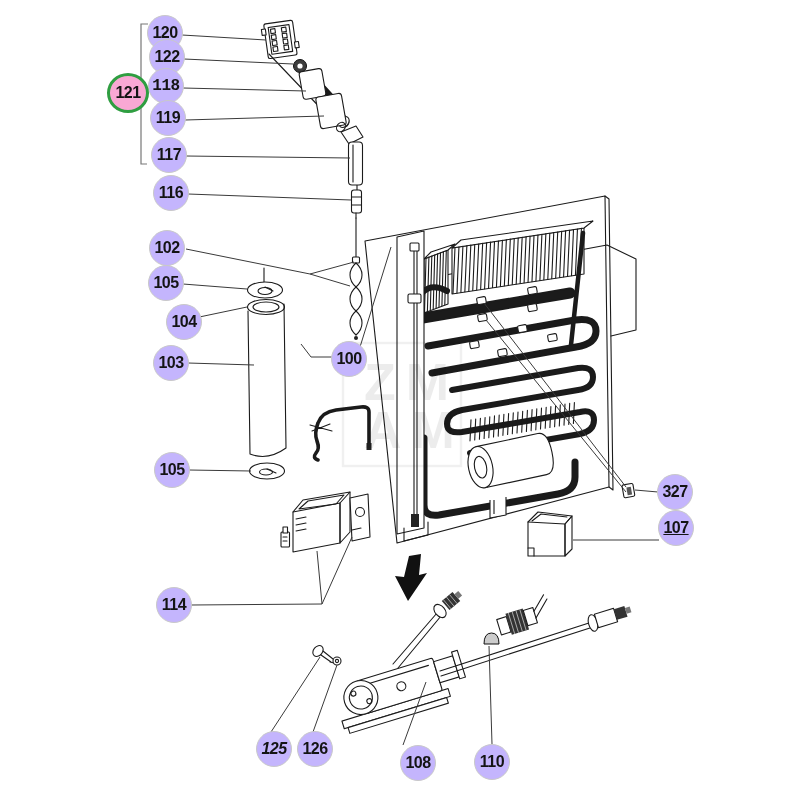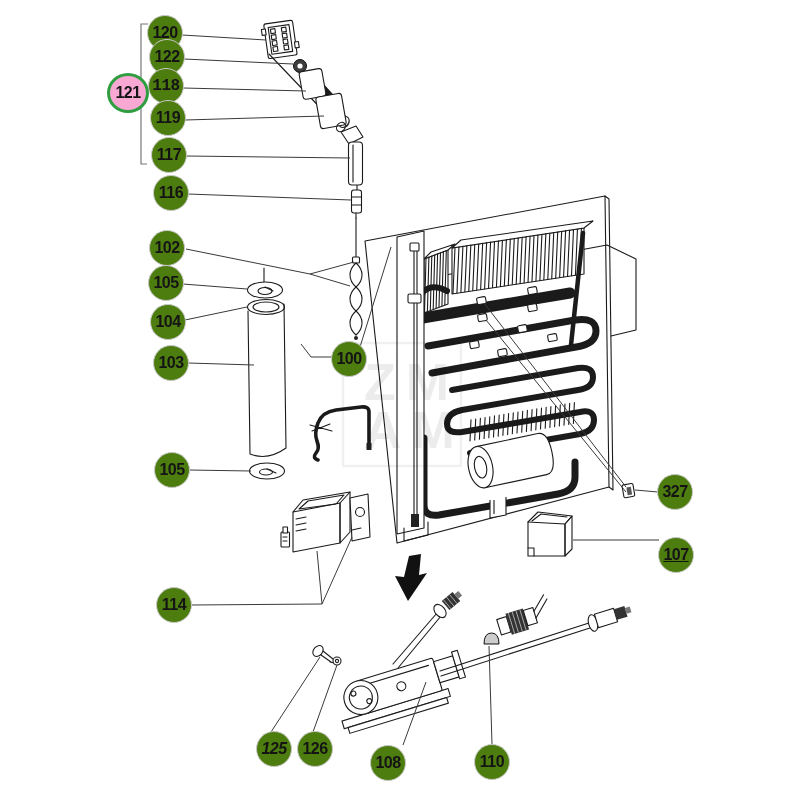--- a/index.html
+++ b/index.html
@@ -1,21 +1,21 @@
 <!DOCTYPE html>
 <html><head>
 <meta charset="utf-8">
 <style>
   html,body{margin:0;padding:0;background:#fff;}
   .stage{position:relative;width:800px;height:800px;background:#fff;overflow:hidden;
          font-family:"Liberation Sans",sans-serif;}
   .stage svg{position:absolute;left:0;top:0;}
   
   .plabel{position:absolute;box-sizing:border-box;width:36px;height:36px;margin-left:-18px;margin-top:-18px;
-          border:1.6px solid #c9c9c9;border-radius:50%;background:#4d7c0f;
+          border:1.6px solid #c9c9c9;border-radius:50%;background:#c4b5fd;
           display:flex;align-items:center;justify-content:center;
           font-size:16px;font-weight:bold;color:#141414;letter-spacing:-0.5px;}
   .plabel.highlight{width:42px;height:40px;margin-left:-21px;margin-top:-20px;
           border:3.5px solid var(--hl,#2f9e41);background:#f9a8d4;}
   .art{stroke:#1b1b1b;stroke-width:1.1;fill:none;stroke-linecap:round;stroke-linejoin:round;}
   .artf{stroke:#1b1b1b;stroke-width:1.1;fill:#fff;stroke-linejoin:round;}
   .lead{stroke:#3a3a3a;stroke-width:1;fill:none;}
   .thick{stroke:#1b1b1b;fill:none;stroke-linecap:round;}
   .wm{fill:#000;opacity:0.07;font-weight:bold;}
 </style>
@@ -360,25 +360,25 @@
 <div id="labels" style="--hl: #2f9e41;">
       <div class="plabel" style="left: 165px; top: 33px;">120</div>
       <div class="plabel" style="left: 167px; top: 57px;">122</div>
       <div class="plabel" style="left: 166px; top: 86px; font-family: Liberation Mono, monospace;">118</div>
       <div class="plabel" style="left: 168px; top: 118px;">119</div>
       <div class="plabel" style="left: 169px; top: 155px; text-align: right;">117</div>
       <div class="plabel" style="left: 171px; top: 193px;">116</div>
       <div class="plabel highlight" style="left: 128px; top: 93px;">121</div>
       <div class="plabel" style="left: 167px; top: 248px;">102</div>
       <div class="plabel" style="left: 166px; top: 283px;">105</div>
-      <div class="plabel" style="left: 168px; top: 322px;">104</div>
+      <div class="plabel" style="left: 184px; top: 322px;">104</div>
       <div class="plabel" style="left: 171px; top: 363px;">103</div>
       <div class="plabel" style="left: 172px; top: 470px;">105</div>
       <div class="plabel" style="left: 174px; top: 605px;">114</div>
       <div class="plabel" style="left: 349px; top: 359px;">100</div>
       <div class="plabel" style="left: 675px; top: 492px;">327</div>
-      <div class="plabel" style="left: 676px; top: 555px; text-decoration: underline;">107</div>
+      <div class="plabel" style="left: 676px; top: 528px; text-decoration: underline;">107</div>
       <div class="plabel" style="left: 274px; top: 749px; font-style: italic;">125</div>
       <div class="plabel" style="left: 315px; top: 749px;">126</div>
-      <div class="plabel" style="left: 388px; top: 763px;">108</div>
+      <div class="plabel" style="left: 418px; top: 763px;">108</div>
       <div class="plabel" style="left: 492px; top: 762px;">110</div>
     </div>
 </div>
 
 </body></html>

